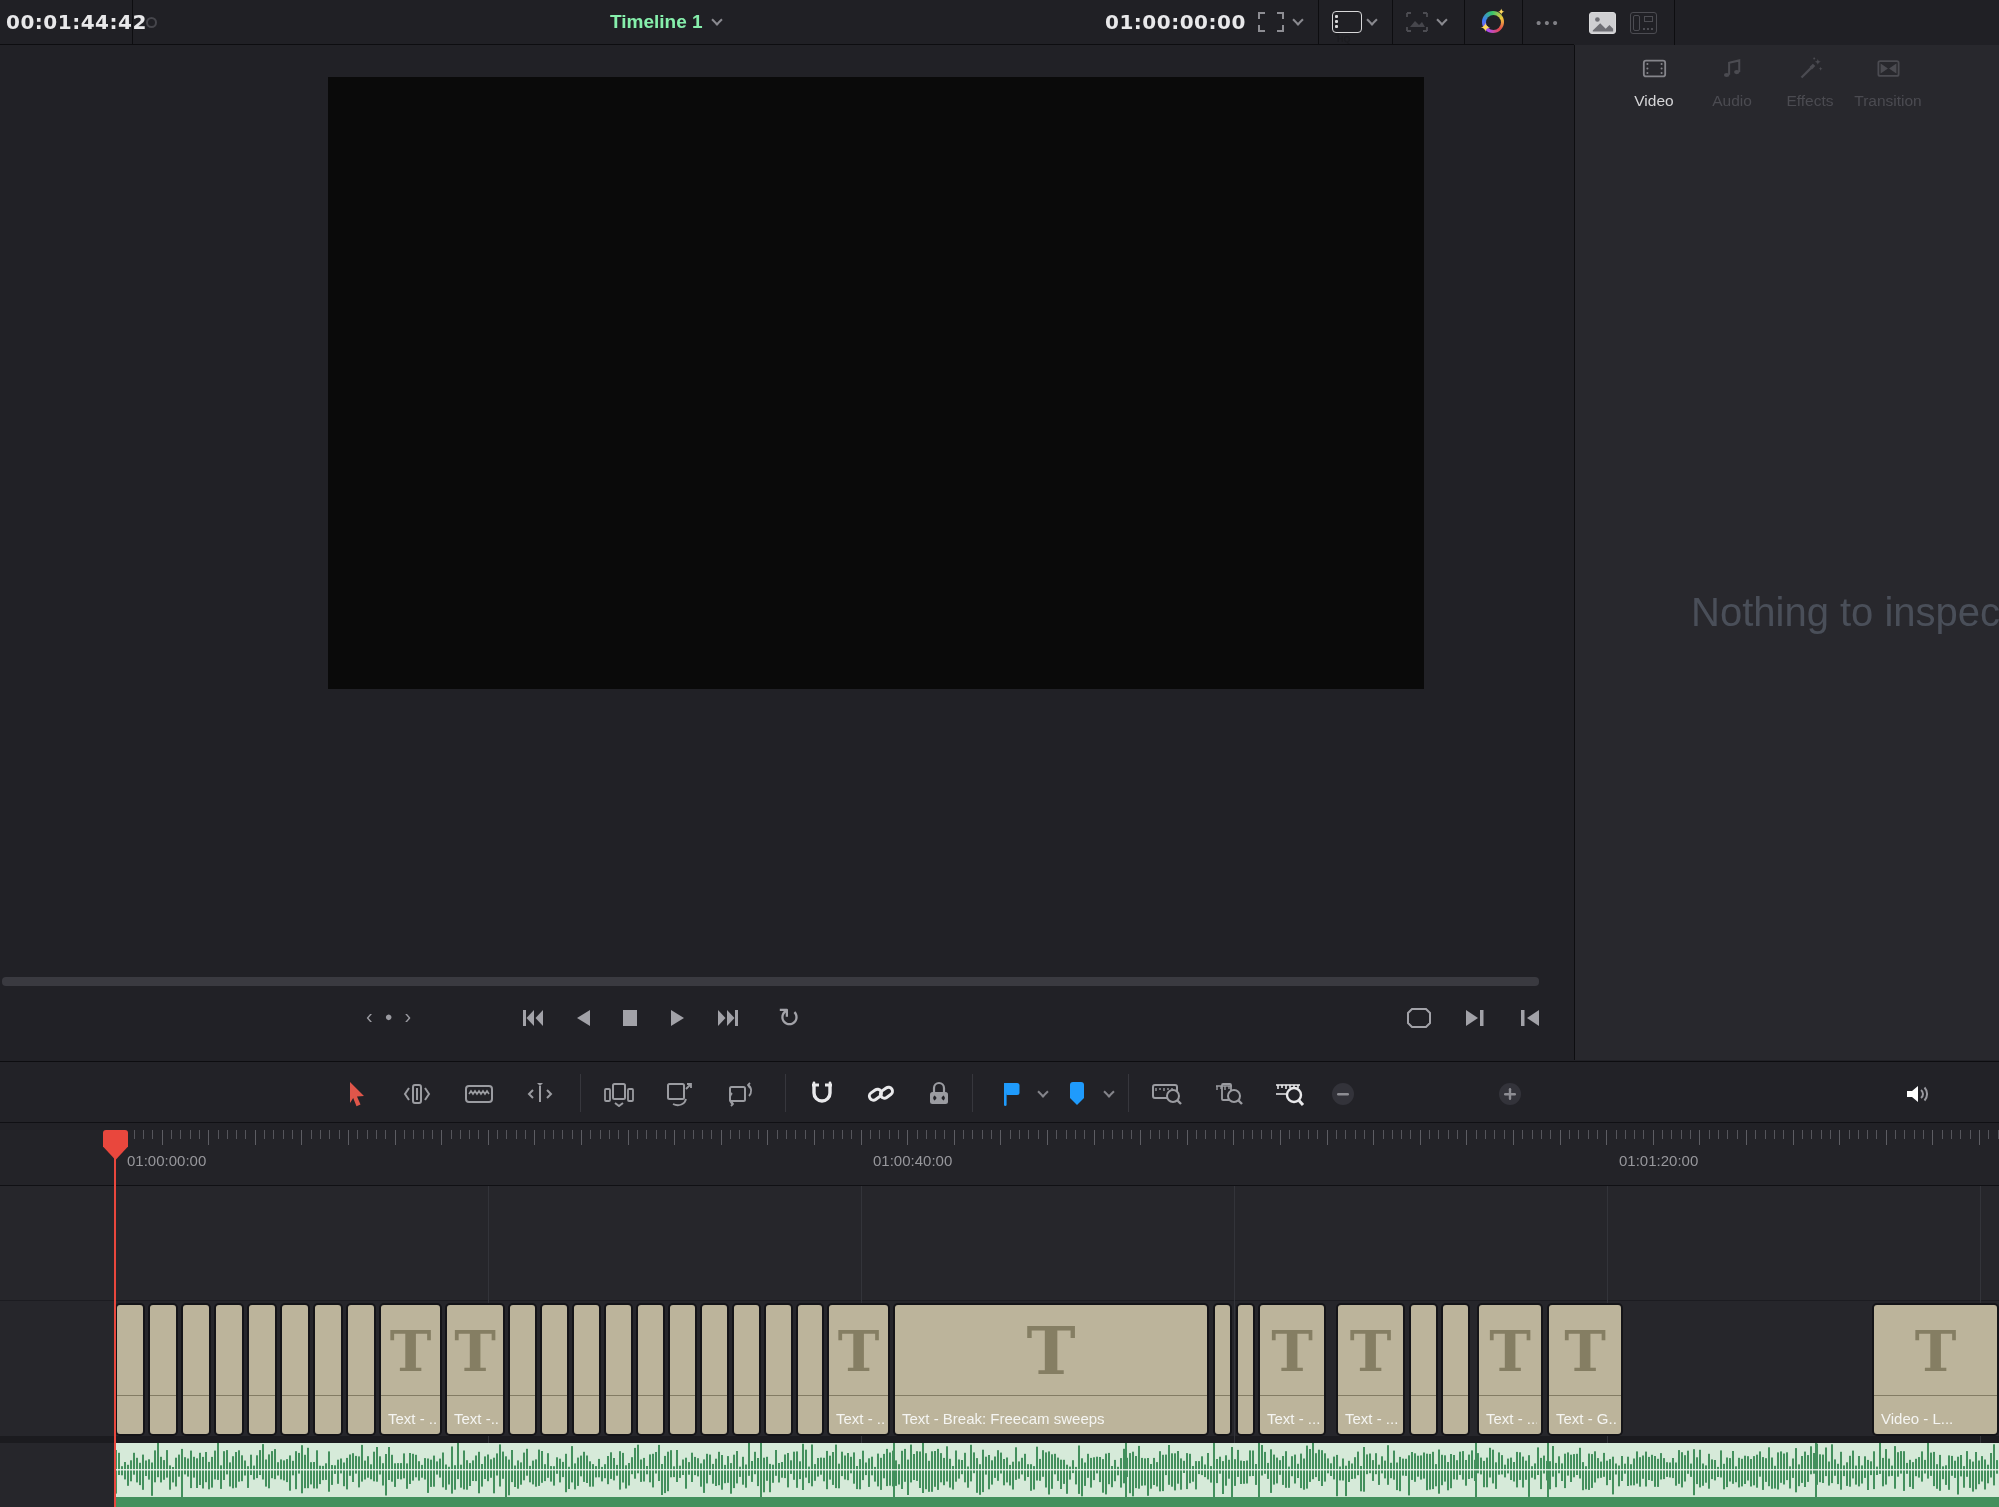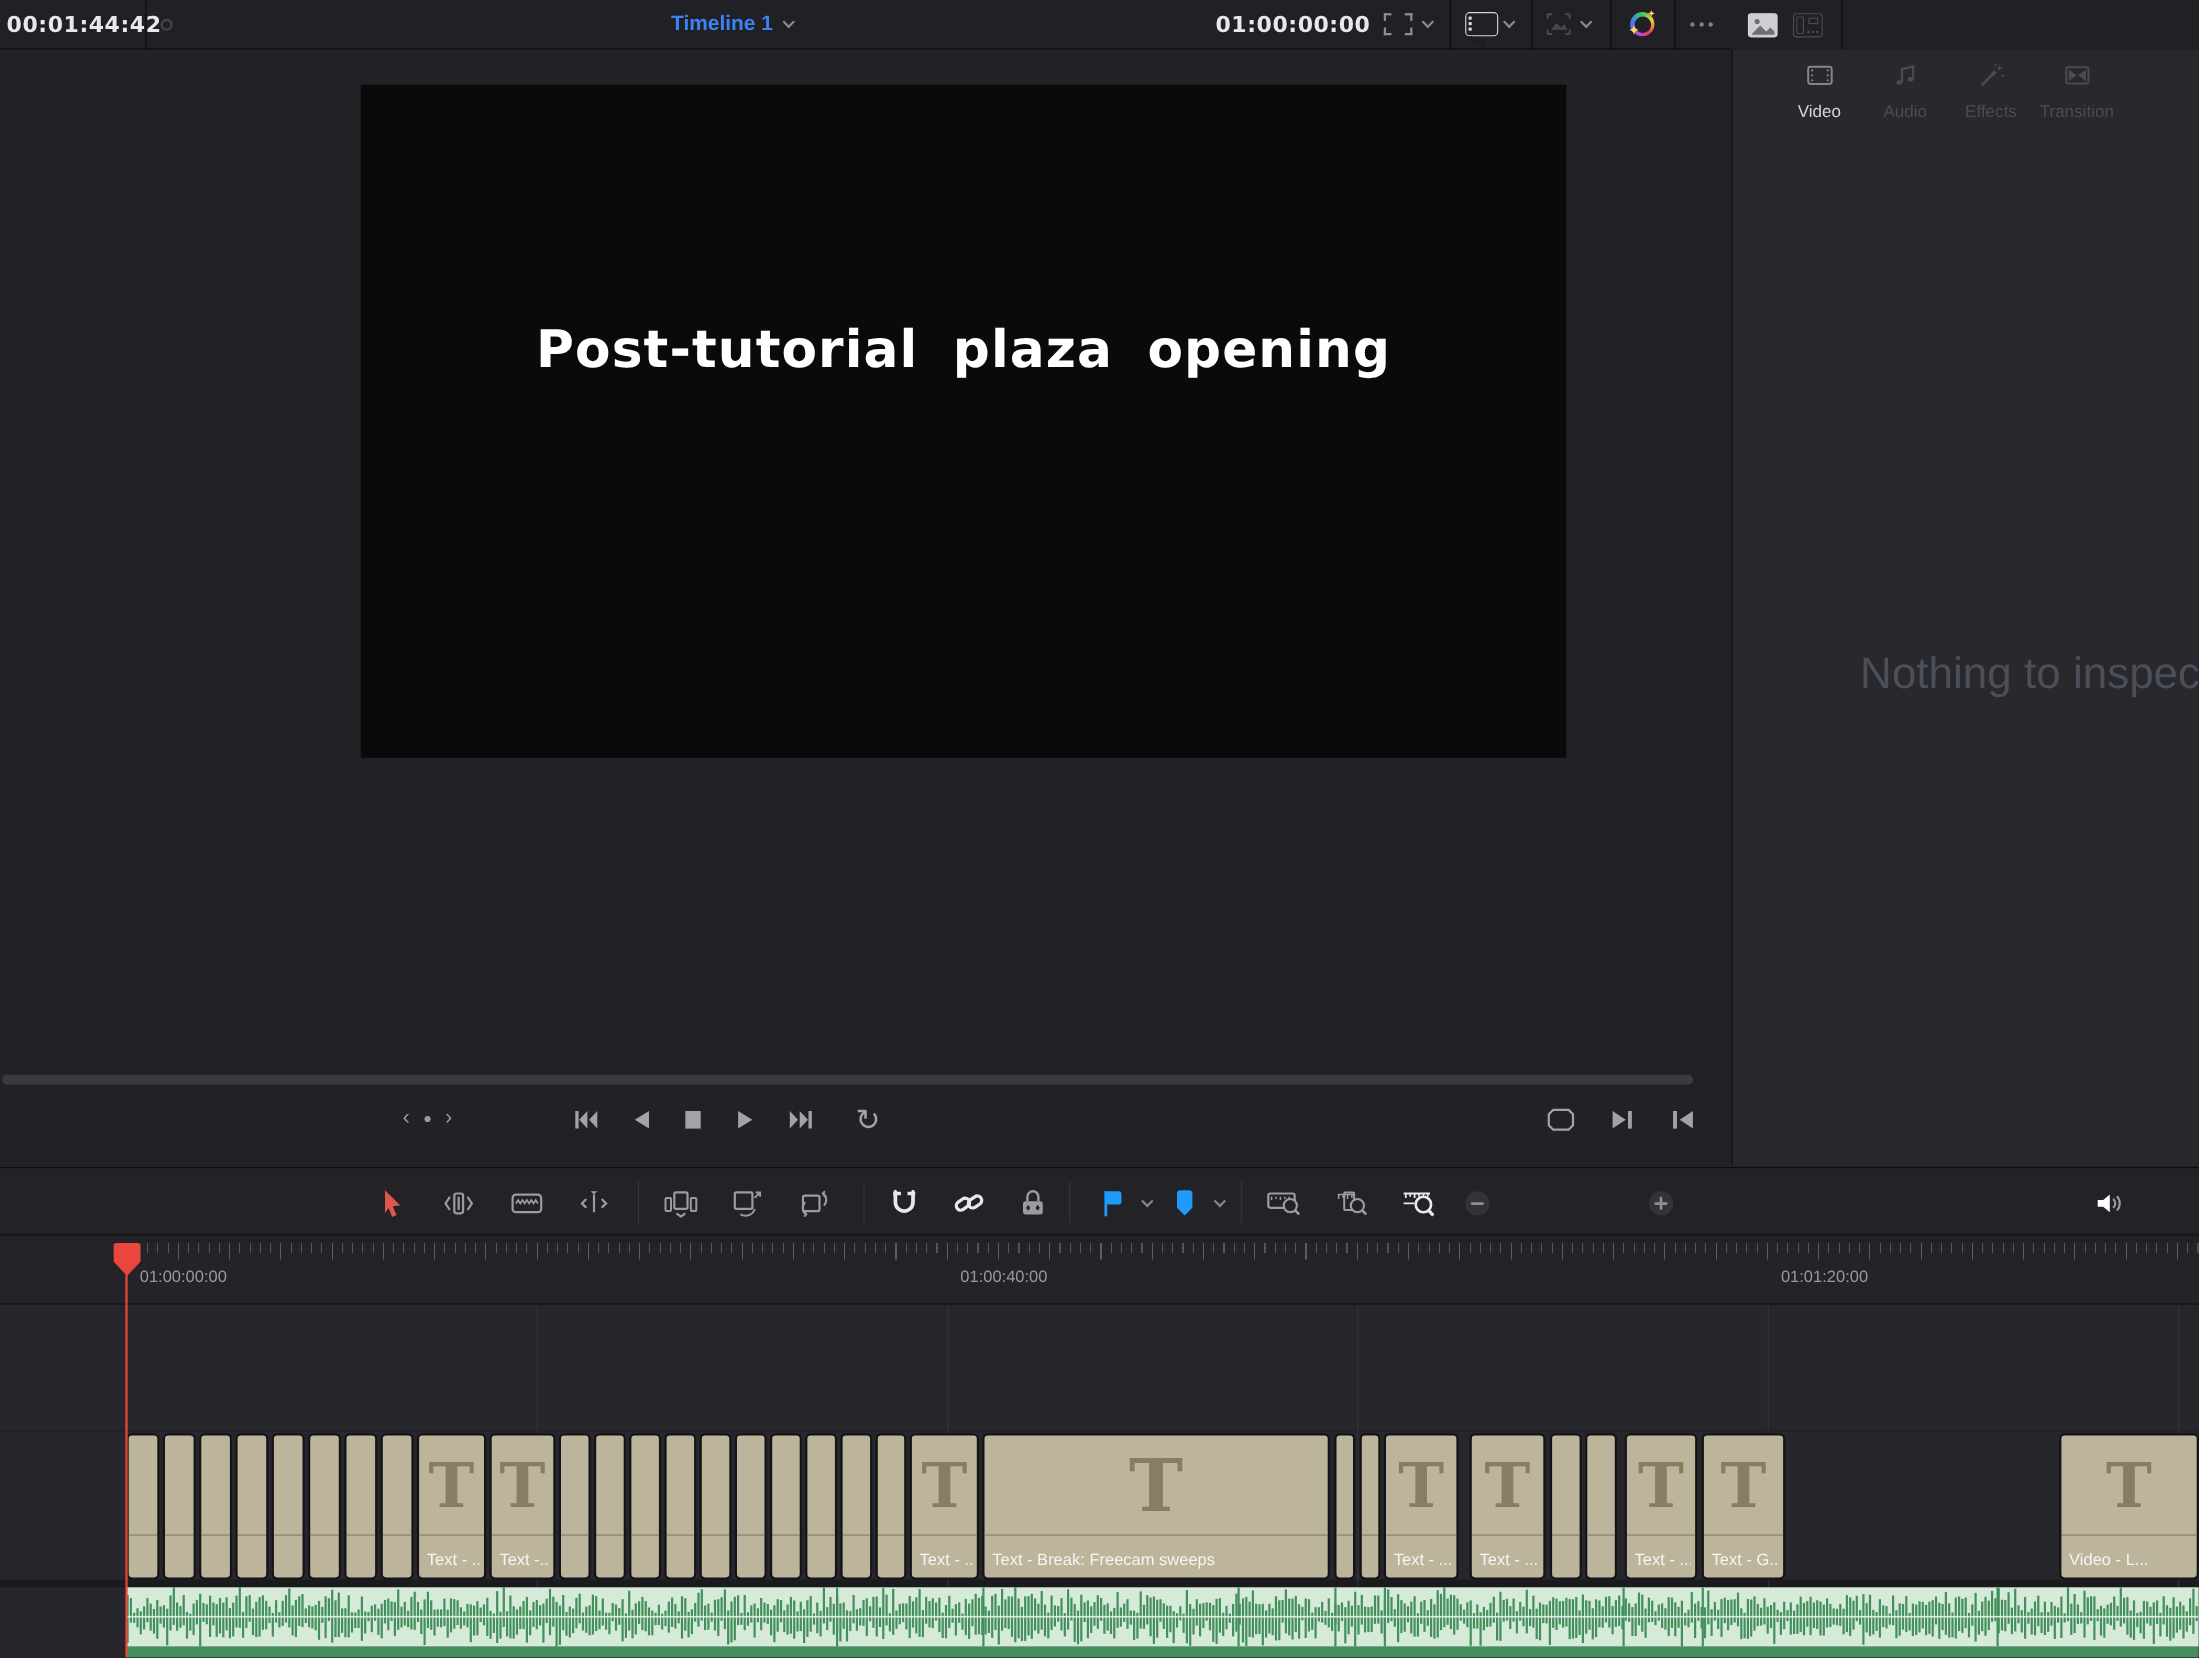--- a/index.html
+++ b/index.html
@@ -6,21 +6,21 @@
   html,body { background:#151518; }
   body { font-family:"Liberation Sans", sans-serif; }
   #app { position:relative; width:1999px; height:1507px; overflow:hidden; background:#212126; }
 
   
   #topbar { position:absolute; left:0; top:0; width:1999px; height:45px; background:#202025; border-bottom:1px solid #0d0d10; }
   .tc { font-family:"DejaVu Sans", sans-serif; color:#e8e8ea; font-size:20px; font-weight:bold; letter-spacing:.5px; }
   #tc-left { position:absolute; left:6px; top:10px; }
   .vdiv { position:absolute; top:0; width:1px; height:45px; background:#0d0d10; }
   #rec-dot { position:absolute; left:146px; top:17px; width:11px; height:11px; border:2px solid #46464c; border-radius:50%; }
-  #timeline-select { position:absolute; left:610px; top:11px; display:flex; align-items:center; gap:10px; color:#3b82f6; font-size:19px; font-weight:bold; cursor:default; }
+  #timeline-select { position:absolute; left:610px; top:11px; display:flex; align-items:center; gap:10px; color:#86efac; font-size:19px; font-weight:bold; cursor:default; }
   .chev { width:8px; height:8px; border-right:2px solid #8a8a90; border-bottom:2px solid #8a8a90; transform:rotate(45deg); margin-top:-4px; }
   #tc-right { position:absolute; left:1105px; top:10px; }
   .tb-ico { position:absolute; top:8px; height:28px; display:flex; align-items:center; color:#8d8d93; }
   .dim { color:#4c4c52 !important; }
   .film { position:relative; width:30px; height:22px; border:1.6px solid currentColor; border-radius:4px; }
   .film i { position:absolute; left:2px; width:3px; height:3px; background:currentColor; border-radius:1px; }
   .hq-badge { position:absolute; right:-4px; bottom:-4px; background:#e3e3e5; color:#1c1c20; font-size:9px; font-weight:bold; padding:1px 2px; border-radius:2px; font-style:normal; }
   .corners { position:relative; width:26px; height:20px; }
   .corners b { position:absolute; width:7px; height:7px; border:2px solid currentColor; }
   .corners b:nth-child(1){left:0;top:0;border-right:0;border-bottom:0;}
@@ -236,21 +236,20 @@
               <rect x="3" y="5.5" width="18" height="13" rx="1.5" fill="none" stroke="currentColor" stroke-width="1.6"></rect>
               <path d="M5 7.5 l6.5 4.5 L5 16.5z M19 7.5 l-6.5 4.5 L19 16.5z" fill="currentColor"></path>
             </svg></span>
           <span>Transition</span>
         </div>
       </div>
     <div id="insp-empty">Nothing to inspect</div>
   </div>
 
   <div id="viewer-canvas">
-    <div class="vline" id="vline1">Post-tutorial plaza opening</div>
   </div>
 
   <div id="v-scrollbar"></div>
   <div id="v-grip"></div>
 
   <div id="transport">
     <div class="jog" style="left:366px">
       <span>‹</span>
       <span style="font-size:13px">●</span>
       <span>›</span>

